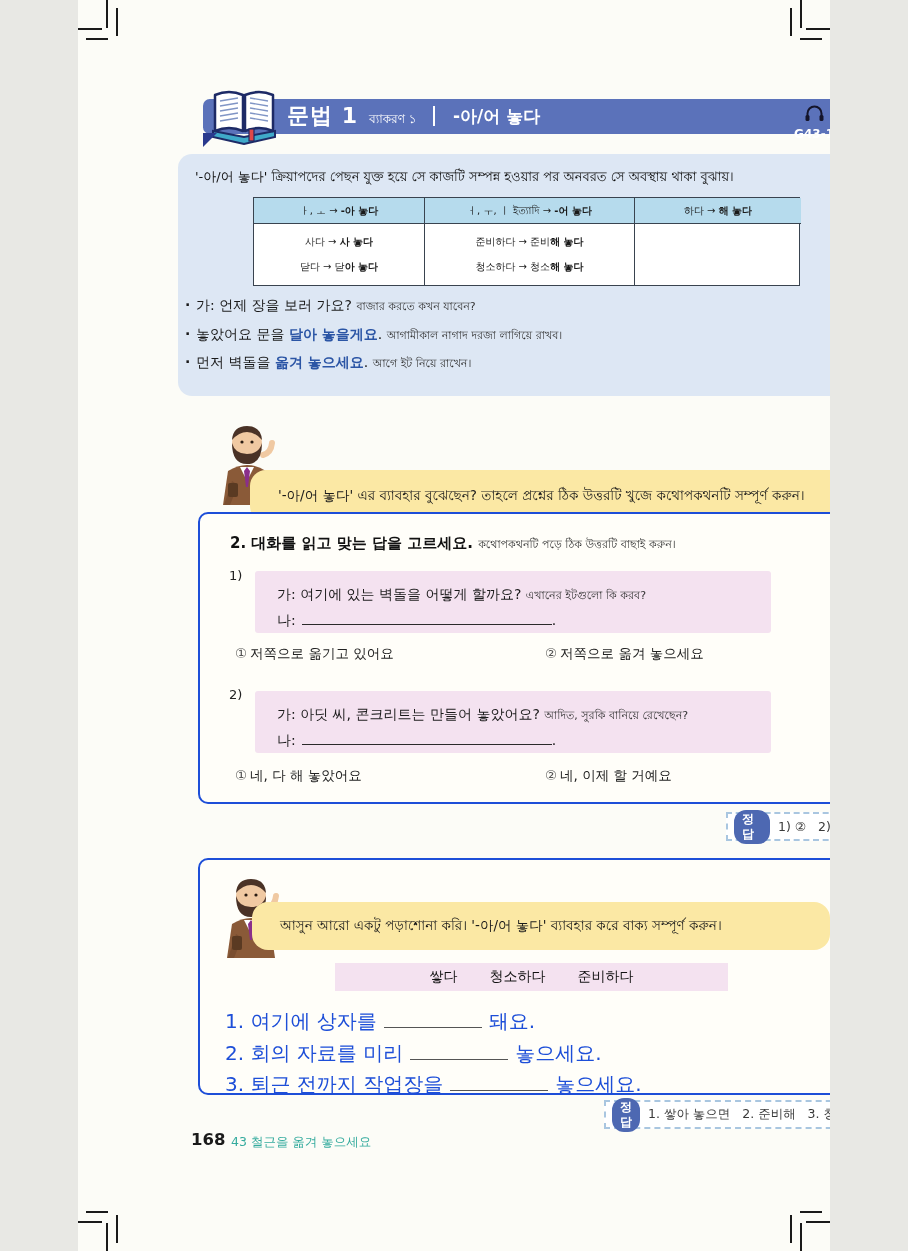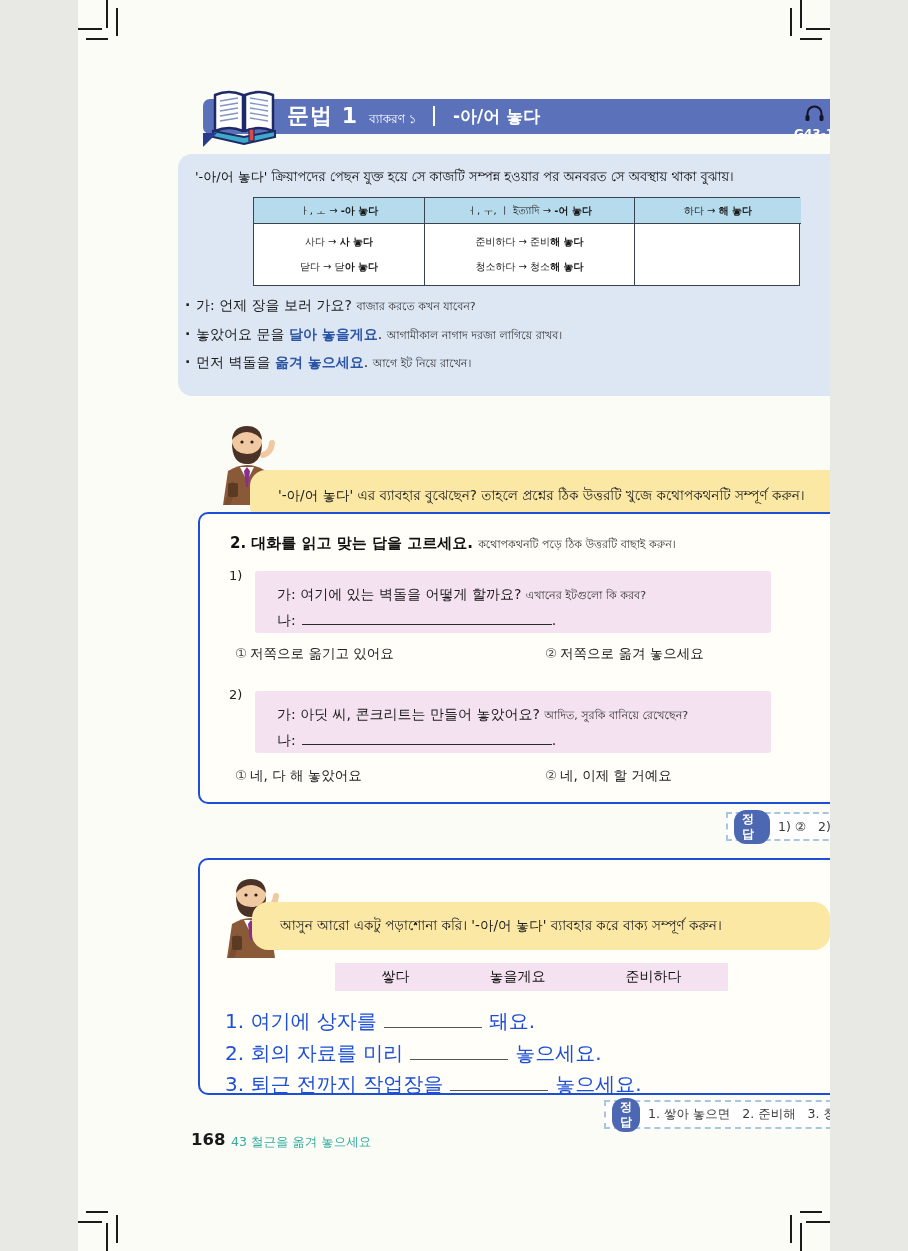--- a/index.html
+++ b/index.html
@@ -99,21 +99,21 @@
   }
   .ak-badge {
     background:#4d68b2; color:#fff; font-size:12px; font-weight:bold;
     padding:2px 8px; border-radius:12px; line-height:15px;
   }
   .ak-text { font-size:12.5px; color:#3a3a3a; white-space:pre; }
 
   
   .word-bank {
     position:absolute; background:#f4e2f0;
-    display:flex; align-items:center; justify-content:center; gap:80px;
+    display:flex; align-items:center; justify-content:center; gap:32px;
     font-size:14px; color:#111;
   }
   .sentence { position:absolute; font-size:20px; color:#1d4ed8; white-space:nowrap; }
   .blank-short {
     display:inline-block; width:98px; height:13px;
     border-bottom:1.5px solid #555; margin:0 7px;
   }
 
   
   .footer-pagenum { position:absolute; left:113px; top:1130px; font-size:16.5px; font-weight:bold; color:#1a1a1a; }
@@ -266,21 +266,21 @@
       <circle cx="26" cy="21" r="1.6" fill="#2a1c12"></circle>
       <circle cx="36" cy="21" r="1.6" fill="#2a1c12"></circle>
       <rect x="12" y="62" width="10" height="14" rx="2" fill="#5a3a22"></rect>
     </svg>
     <div class="bubble" style="left:52px; top:42px; width:578px; height:48px;">
       <span class="txt">আসুন আরো একটু পড়াশোনা করি। '-아/어 놓다' ব্যাবহার করে বাক্য সম্পূর্ণ করুন।</span>
     </div>
 
     <div class="word-bank" style="left:135px; top:103px; width:393px; height:28px;">
       <span>쌓다</span>
-      <span>놓을게요</span>
+      <span>청소하다</span>
       <span>준비하다</span>
     </div>
 
     <div class="sentence" style="left:25px; top:148px;"><span>1. 여기에 상자를</span><span class="blank-short"></span><span>돼요.</span></div>
     <div class="sentence" style="left:25px; top:180px;"><span>2. 회의 자료를 미리</span><span class="blank-short"></span><span>놓으세요.</span></div>
     <div class="sentence" style="left:25px; top:211px;"><span>3. 퇴근 전까지 작업장을</span><span class="blank-short"></span><span>놓으세요.</span></div>
   </div>
 
   <div class="answer-box" style="left:526px; top:1100px; width:258px; height:29px;">
     <span class="ak-badge">정답</span>

